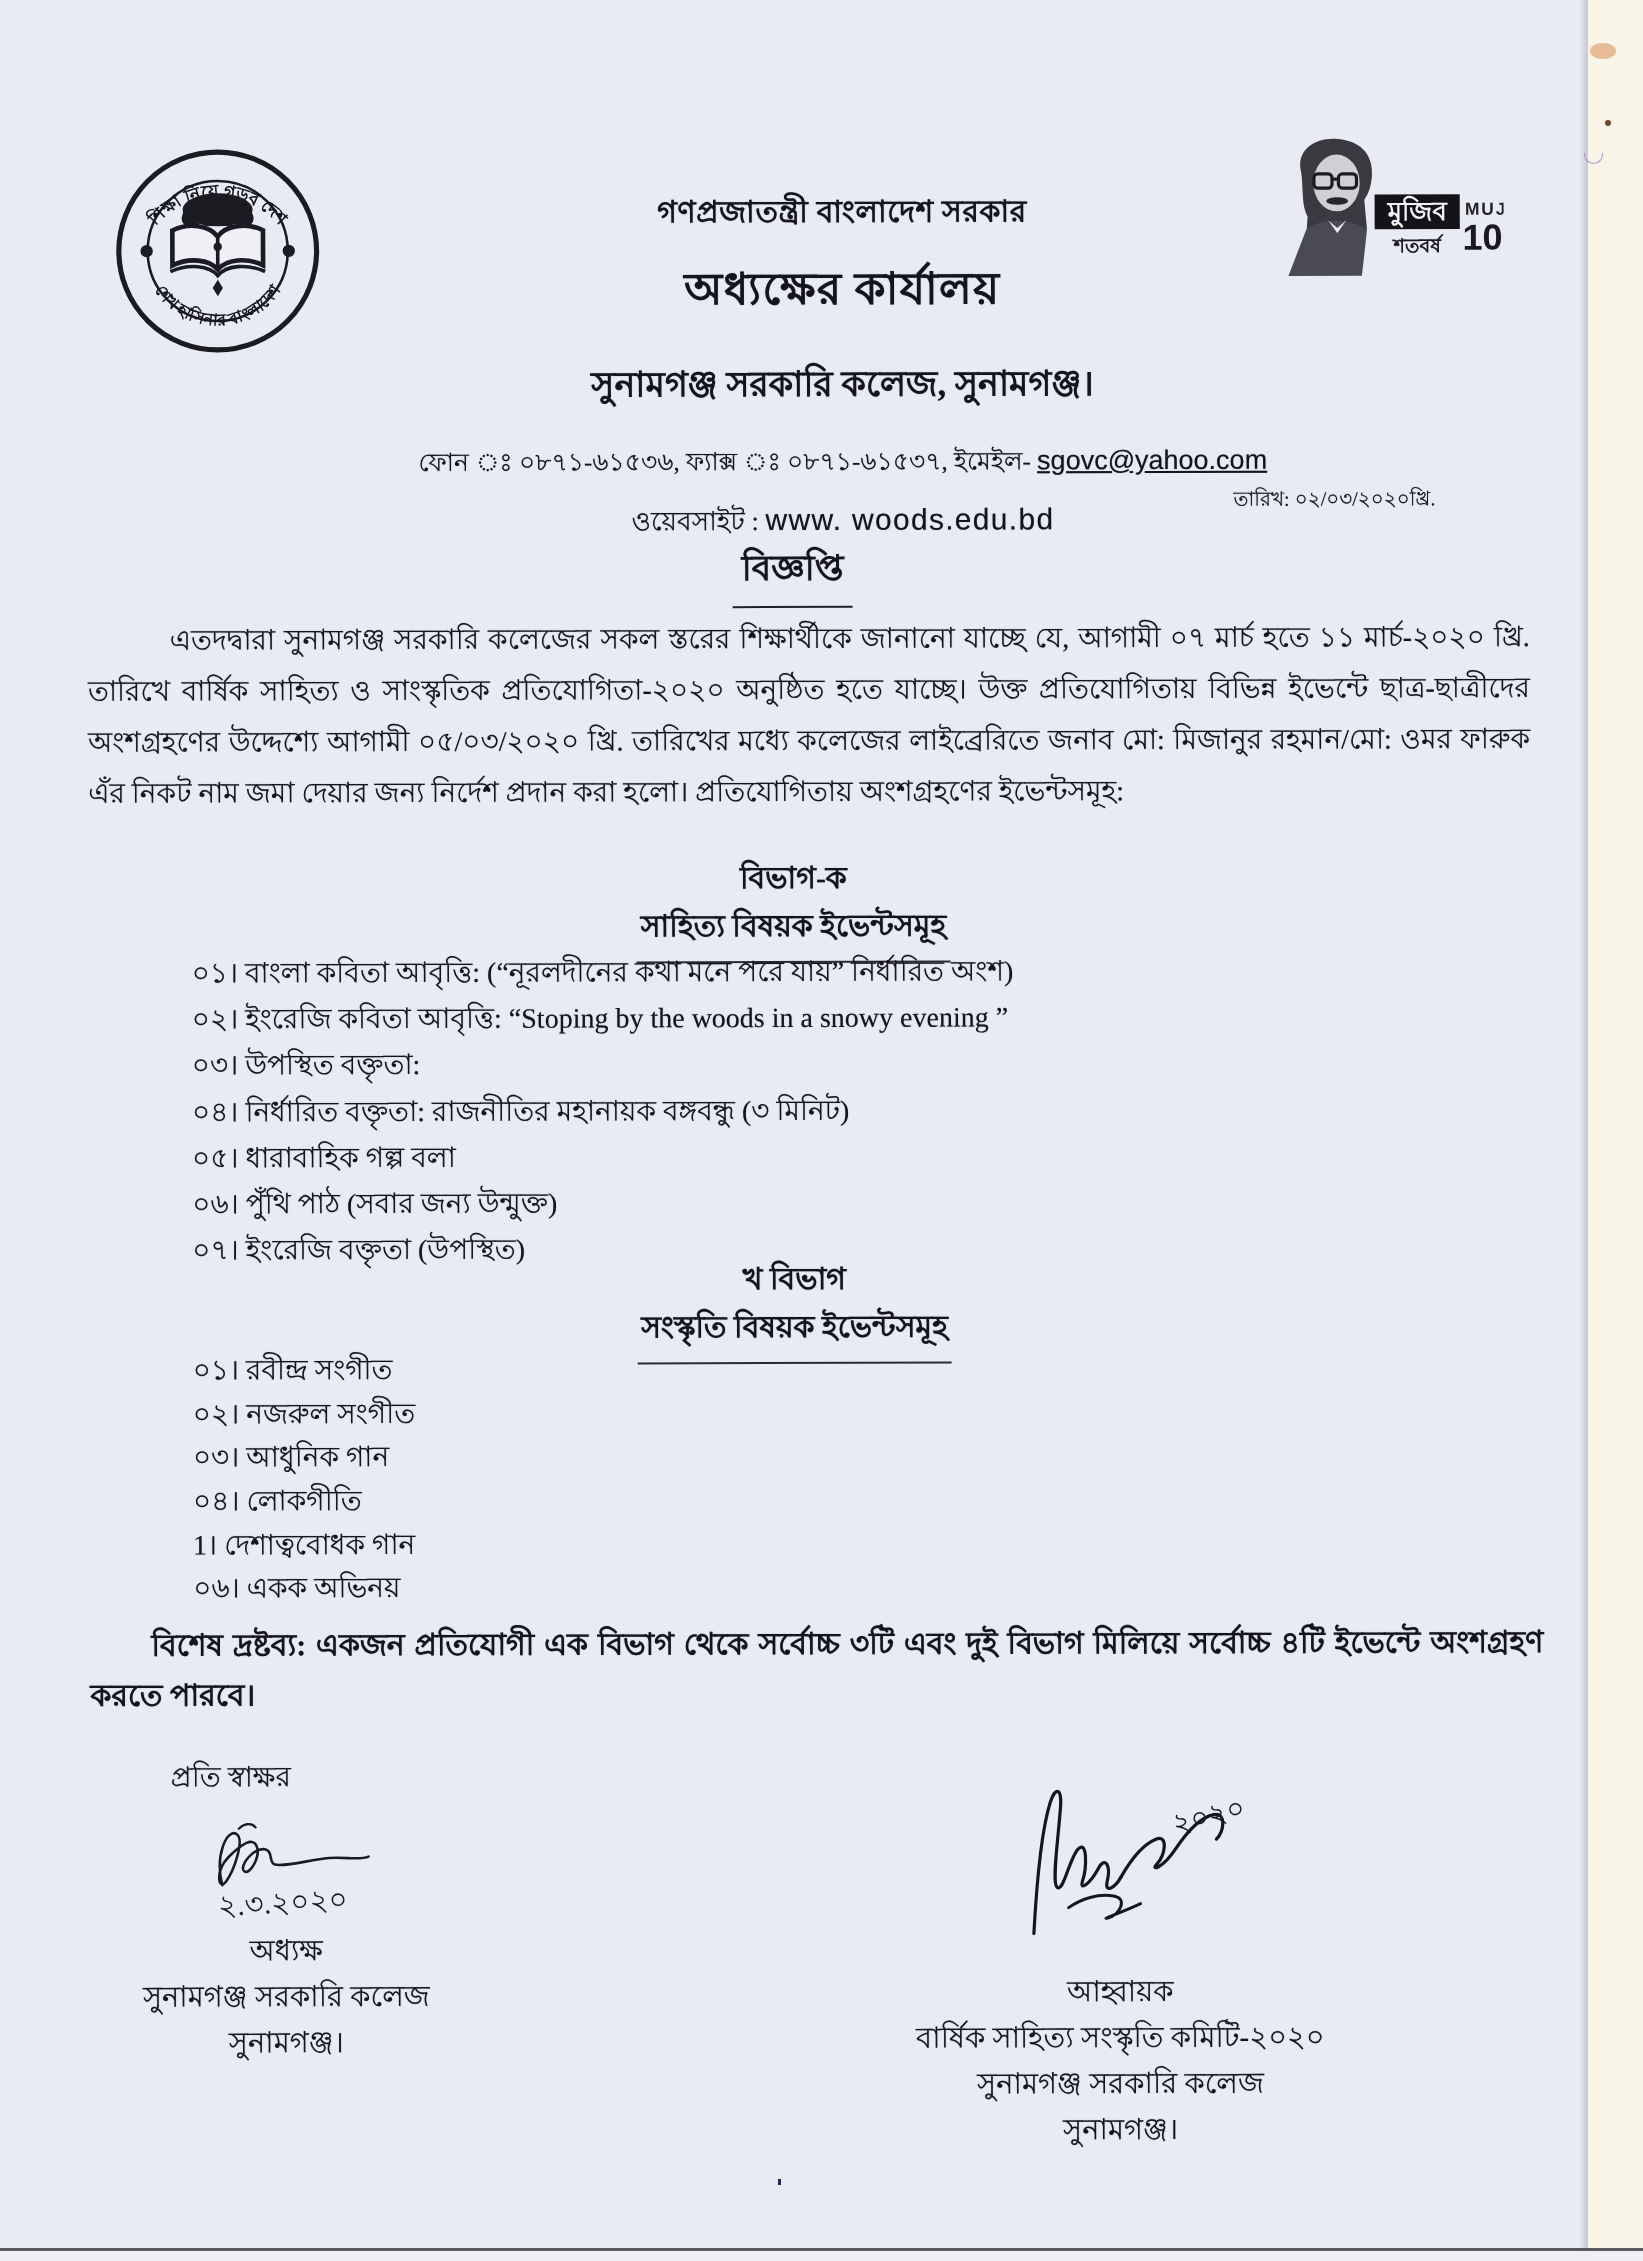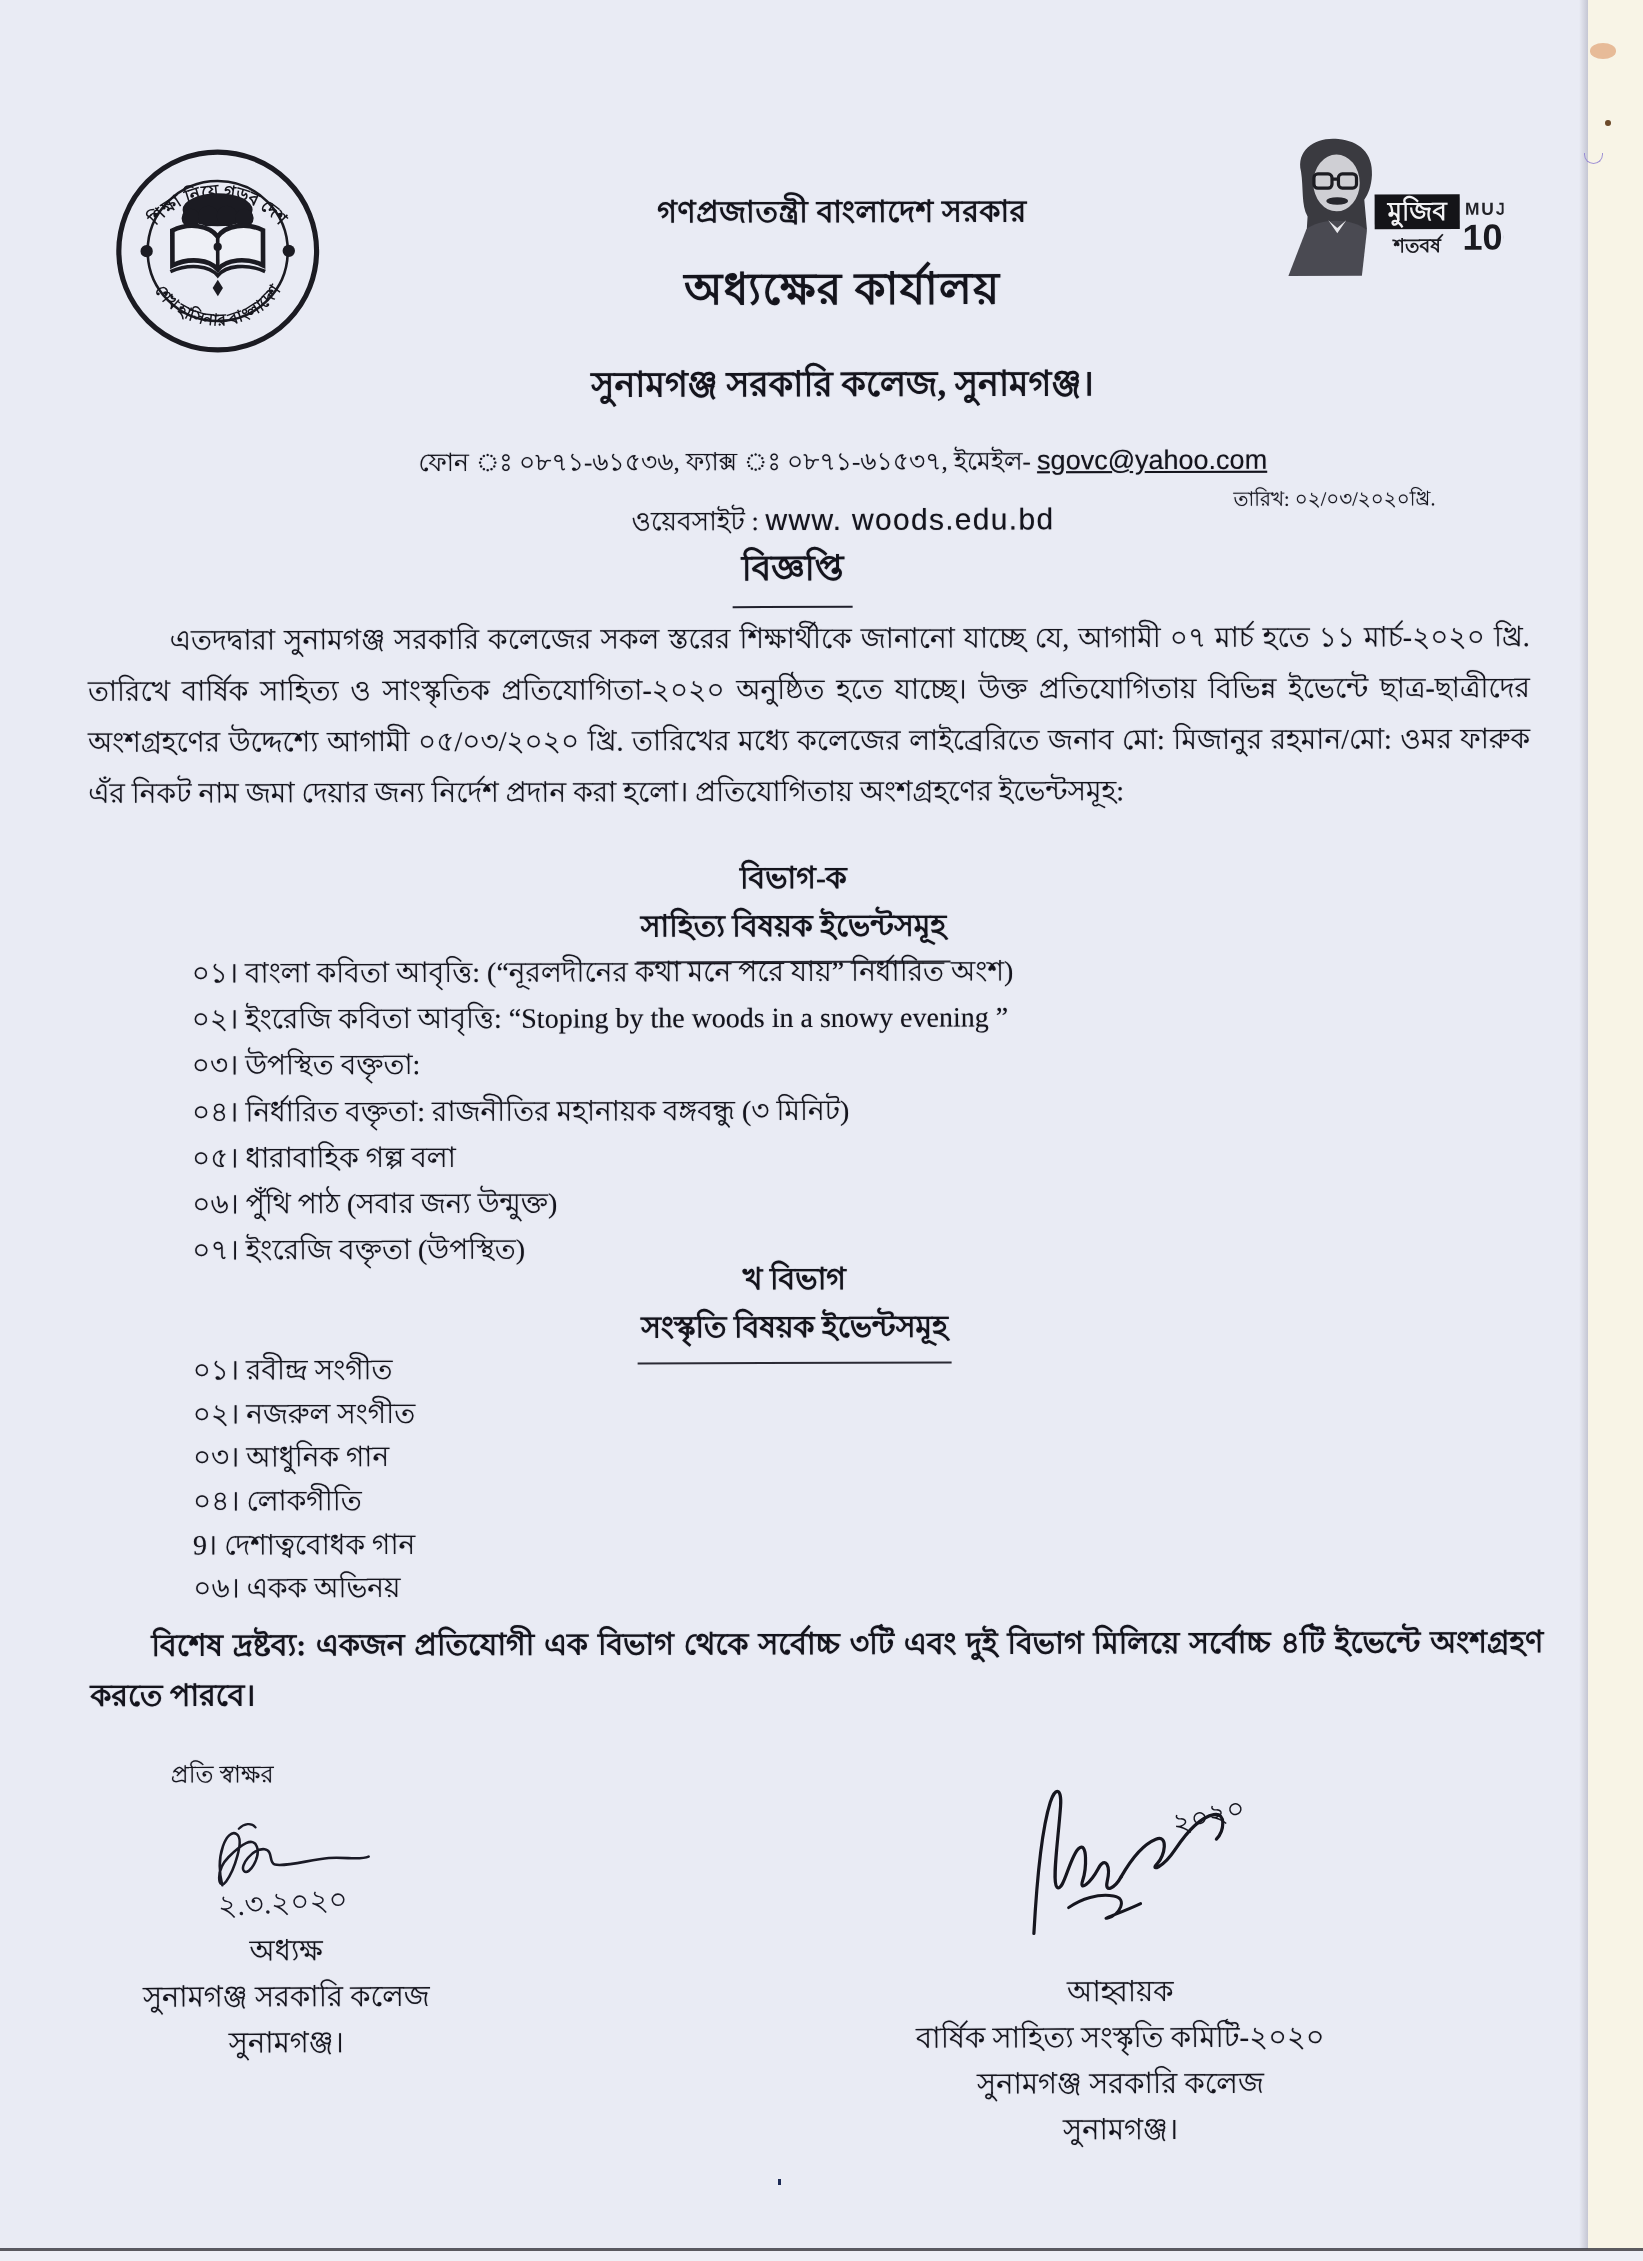--- a/index.html
+++ b/index.html
@@ -56,21 +56,21 @@
   .list-a{top:955px;}
   .list-b{top:1352px;}
   .event-list li{font-size:28px;line-height:34px;}
   .list-a li{margin-bottom:12.2px;}
   .list-b li{margin-bottom:9.7px;}
   
   .note{
     position:absolute;left:89px;top:1619px;width:1453px;
     font-size:30px;font-weight:700;line-height:50px;text-align:justify;text-indent:61px;
   }
-  .counter-label{position:absolute;left:169px;top:1754px;font-size:24px;}
+  .counter-label{position:absolute;left:169px;top:1754px;font-size:28px;}
   
   .sig-block{position:absolute;text-align:center;}
   .sig-left{left:97px;top:1808px;width:374px;}
   .sig-right{left:883px;top:1773px;width:470px;}
   .sig-art{display:block;margin:0 auto;}
   .sig-line{font-size:29px;line-height:32px;margin-top:14px;}
   .sig-line.first{margin-top:2.6px;}
   
   .bg-strip-right{position:absolute;right:0;top:0;width:55px;height:2261px;background:#f8f4e6;}
   .bottom-line{position:absolute;left:0;top:2248px;width:1643px;height:3.2px;background:#33333d;opacity:.8;}
@@ -172,21 +172,21 @@
 
     <div class="sec-head sec-b-1">খ বিভাগ</div>
     <div class="sec-head sec-b-2">
       <span class="u">সংস্কৃতি বিষয়ক ইভেন্টসমূহ</span>
     </div>
     <ul class="event-list list-b">
       <li>০১। রবীন্দ্র সংগীত</li>
       <li>০২। নজরুল সংগীত</li>
       <li>০৩। আধুনিক গান</li>
       <li>০৪। লোকগীতি</li>
-      <li>9। দেশাত্ববোধক গান</li>
+      <li>1। দেশাত্ববোধক গান</li>
       <li>০৬। একক অভিনয়</li>
     </ul>
 
     <div class="note">বিশেষ দ্রষ্টব্য: একজন প্রতিযোগী এক বিভাগ থেকে সর্বোচ্চ ৩টি এবং দুই বিভাগ মিলিয়ে সর্বোচ্চ ৪টি ইভেন্টে অংশগ্রহণ করতে পারবে।</div>
 
     <div class="counter-label">প্রতি স্বাক্ষর</div>
 
     <div class="sig-block sig-left">
       <svg class="sig-art" width="219" height="122" viewBox="0 0 340 190">
         <path d="M70,118 C58,70 78,30 92,38 C106,46 88,96 76,112 C64,128 58,96 80,74 C100,54 118,42 124,58 C130,74 112,104 104,96 C96,88 118,60 136,62 C150,64 142,84 152,86 C170,90 208,78 236,76 C262,74 284,80 298,74" fill="none" stroke="#1a1a26" stroke-width="4" stroke-linecap="round"></path>

